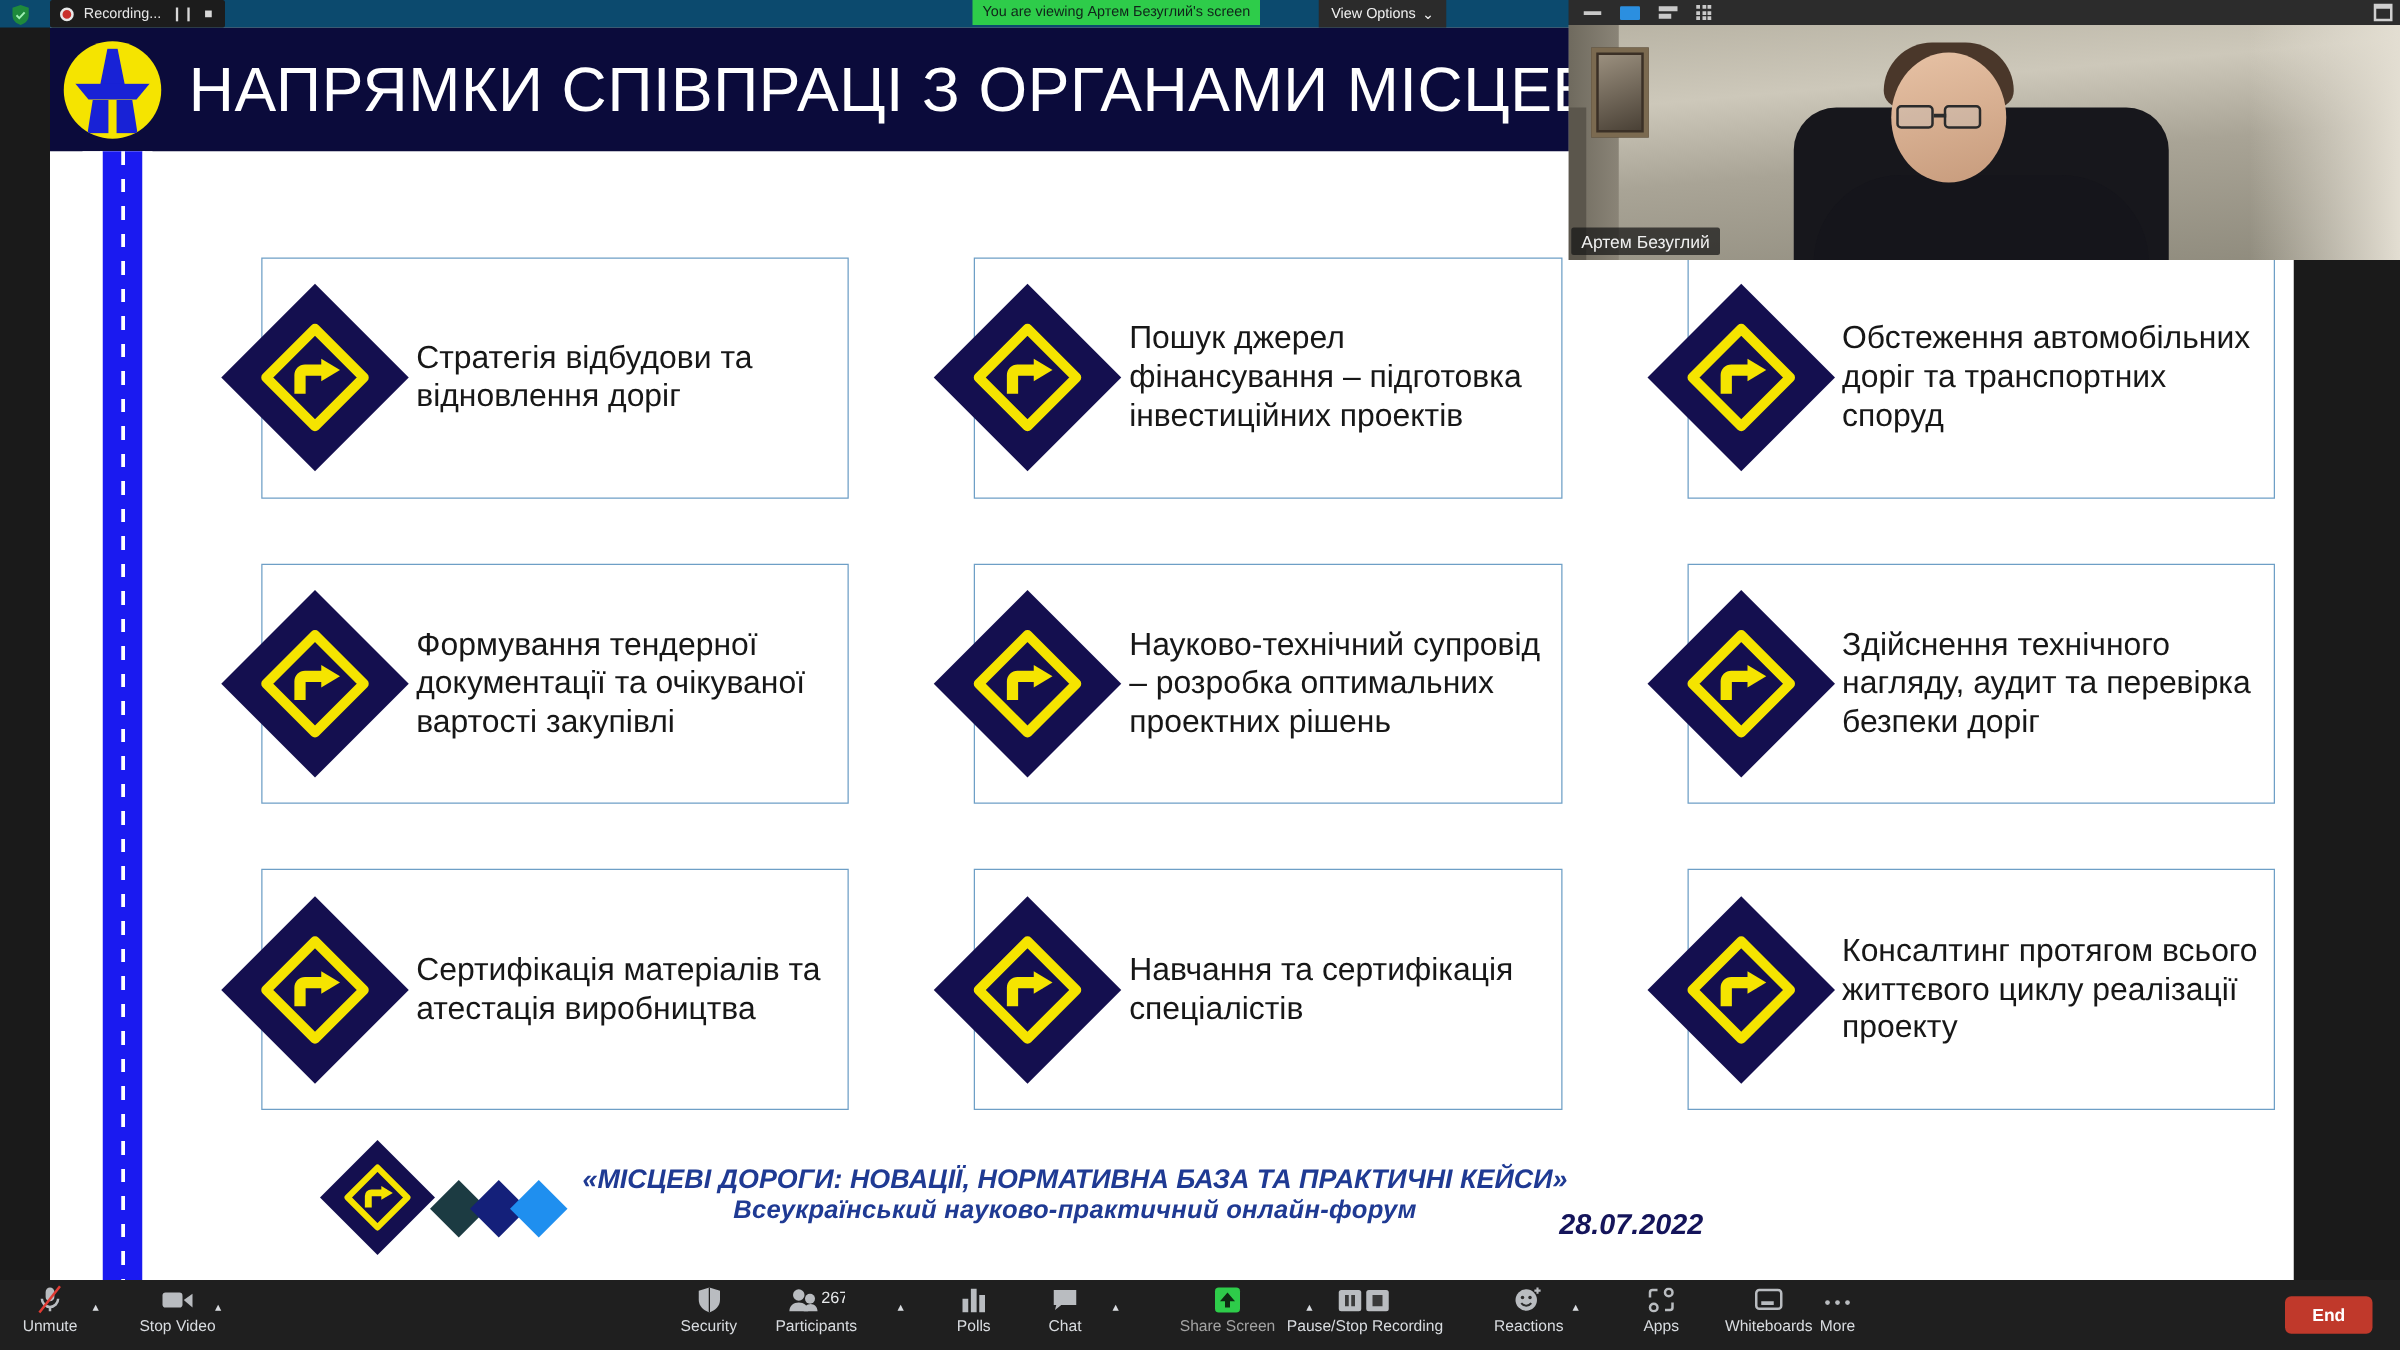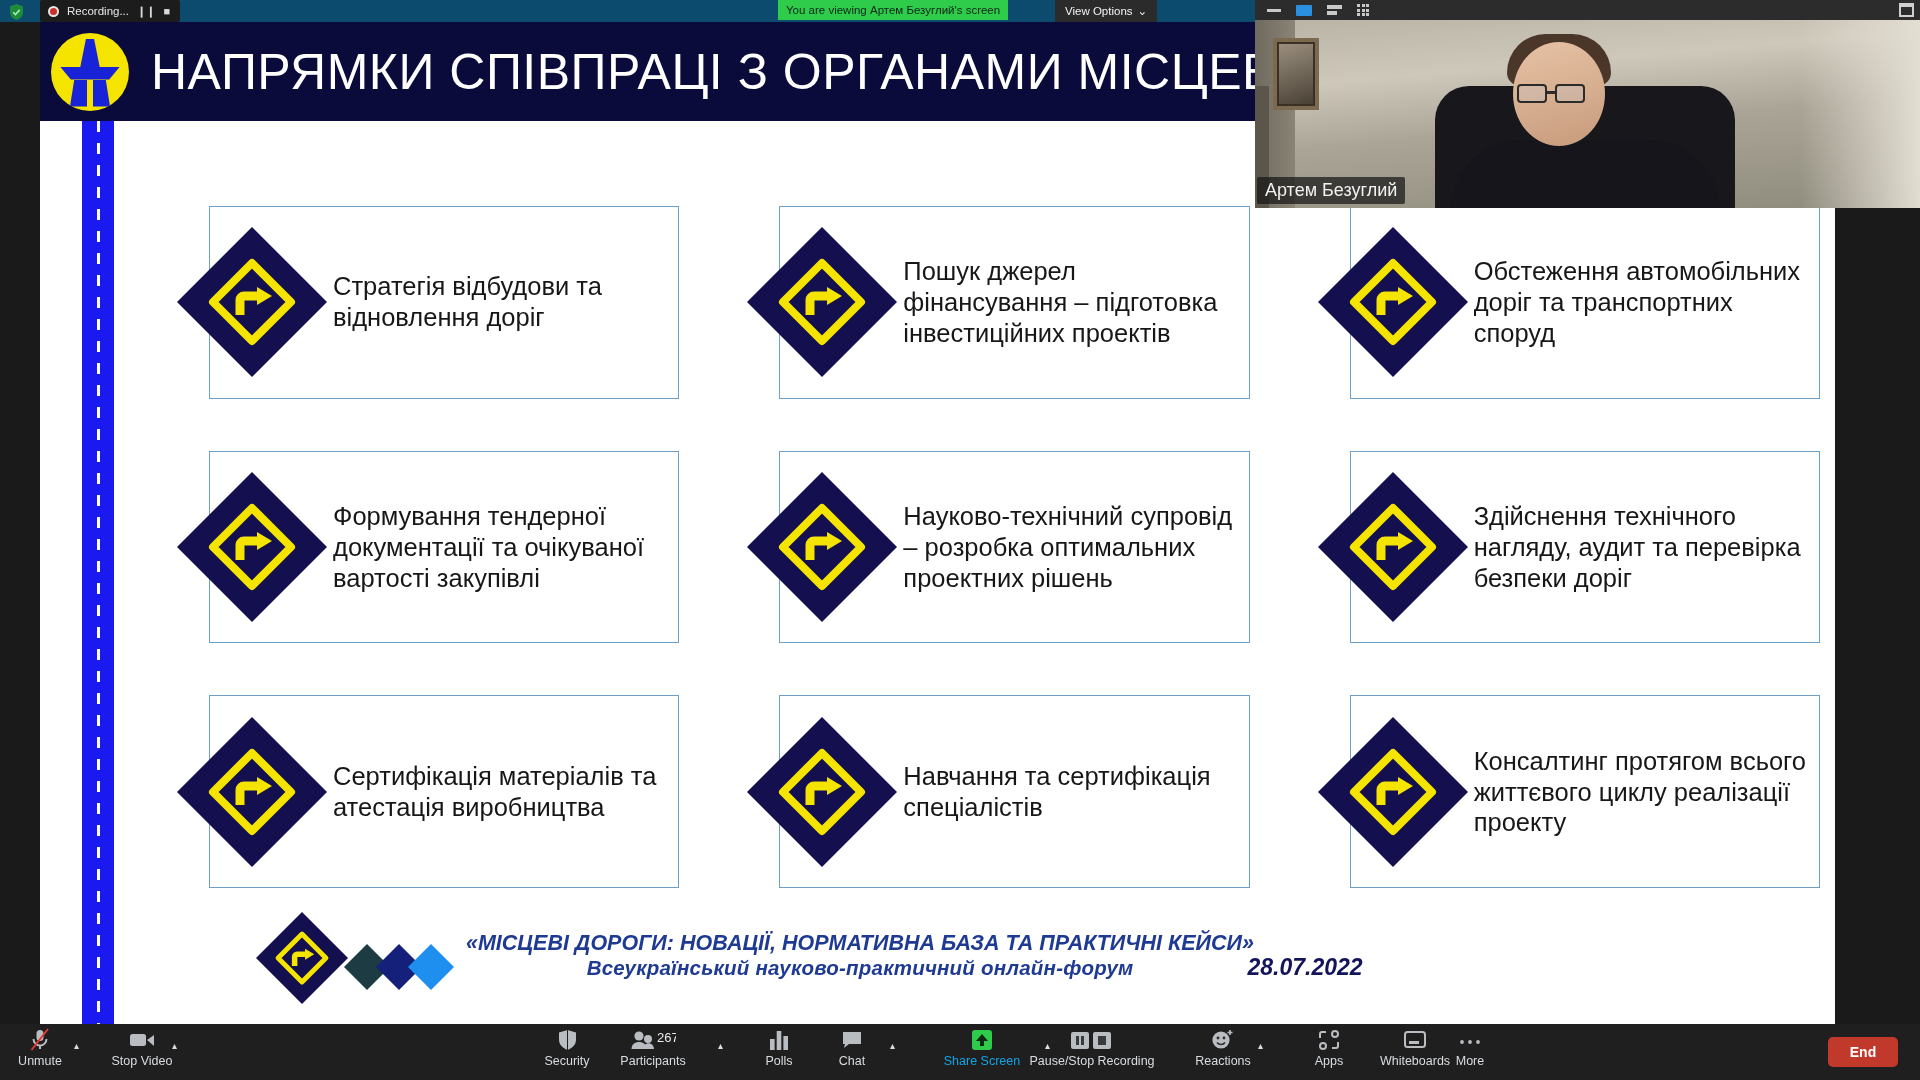--- a/index.html
+++ b/index.html
@@ -140,21 +140,21 @@
   .f-small i { display:block; width:100%; height:100%;
     transform:rotate(45deg) scale(0.707); }
   #f-s1 { left:88px; } #f-s2 { left:120px; } #f-s3 { left:152px; }
   #footer-text {
     position:absolute; left:380px; top:22px; width:880px; text-align:center;
     color:#1f3a93; font-weight:bold; font-style:italic;
   }
   #ft-line1 { font-size:20.5px; letter-spacing:0.2px; }
   #ft-line2 { font-size:21.5px; margin-top:3px; }
   #footer-date {
-    position:absolute; left:1100px; top:48px; width:330px; text-align:center;
+    position:absolute; left:1100px; top:60px; width:330px; text-align:center;
     color:#14145a; font-weight:bold; font-style:italic; font-size:23px;
   }
 
   
   #video-panel {
     position:absolute; left:1255px; top:0; width:665px; height:208px;
     background:#2a2a2a; z-index:60;
   }
   #vp-header {
     position:absolute; left:0; top:0; width:100%; height:20px;
@@ -214,38 +214,38 @@
   #vp-video .shoulders {
     position:absolute; left:196px; top:120px; width:268px; height:70px;
     background:#15151b; border-radius:70px 70px 0 0;
   }
   #vp-video .right-light {
     position:absolute; right:0; top:0; width:120px; height:100%;
     background:linear-gradient(to left,#e3ded2,rgba(227,222,210,0));
   }
   #vp-name {
     position:absolute; left:2px; bottom:4px;
-    background:rgba(22,22,22,.72); color:#f0f0f0; font-size:18px;
+    background:rgba(22,22,22,.72); color:#f0f0f0; font-size:14px;
     padding:3px 8px; border-radius:2px;
   }
 
   
   #toolbar {
     position:absolute; left:0; bottom:0; width:1920px; height:56px;
     background:#1f1f1f; z-index:50;
   }
   .tb-item {
     position:absolute; top:4px; height:50px;
     display:flex; flex-direction:column; align-items:center; justify-content:flex-start;
     color:#d9dce0; font-size:12.5px; gap:3px;
   }
   .tb-ico { height:24px; display:flex; align-items:center; justify-content:center; }
   .tb-lbl { line-height:1; white-space:nowrap; }
   .tb-caret { position:absolute; top:16px; color:#d9dce0; font-size:10px; }
-  .green { color:#0ea5e9; }
+  .green { color:#a3a3a3; }
   #end-btn {
     position:absolute; right:22px; top:13px; width:70px; height:30px;
     background:#c0392b; color:#fff; border-radius:5px;
     display:flex; align-items:center; justify-content:center;
     font-size:14px; font-weight:bold;
   }
   svg { display:block; }
 </style>
 </head>
 <body>

